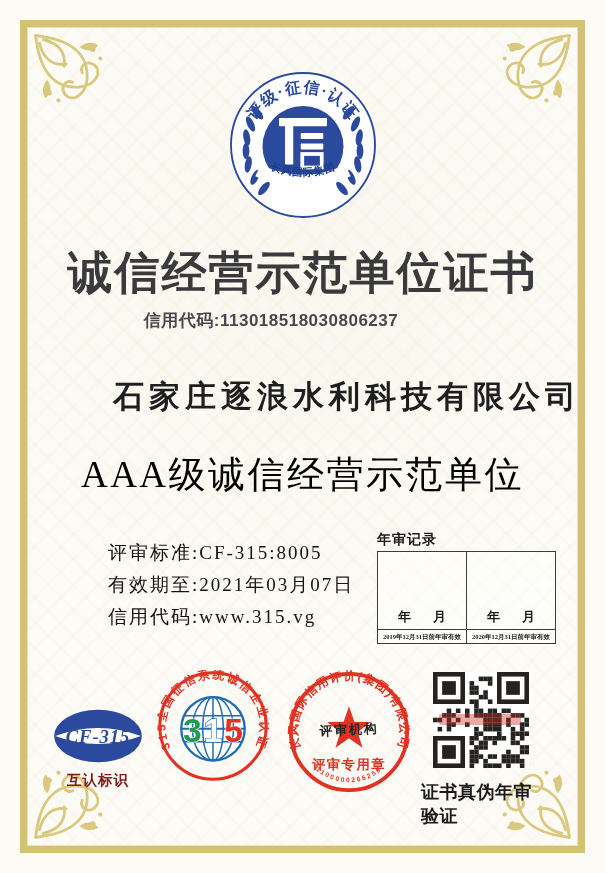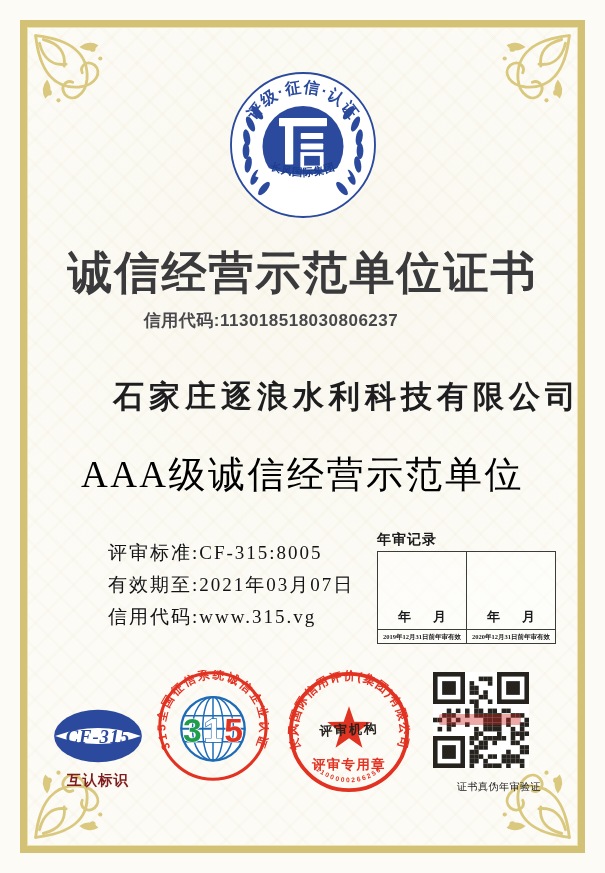--- a/index.html
+++ b/index.html
@@ -86,22 +86,22 @@
   .globe-stamp { position:absolute; left:157px; top:670px; width:112px; height:112px; }
   .review-seal { position:absolute; left:287px; top:668px; width:124px; height:128px; }
 
   .qr-wrap { position:absolute; left:433px; top:672px; width:96px; height:96px; background:#fff; }
   .qr-wrap svg { display:block; }
   .qr-overlay {
     position:absolute; left:6px; top:42px; width:82px; height:11px;
     background:rgba(205,40,35,0.4); filter:blur(0.6px); border-radius:2px;
   }
   .qr-caption {
-    position:absolute; left:421px; top:780px; width:120px; text-align:right;
-    font-family:"Liberation Serif", serif; font-size:10px; font-weight:normal;
+    position:absolute; left:421px; top:780px; width:120px; text-align:left;
+    font-family:"Liberation Serif", serif; font-size:18px; font-weight:bold;
     color:#1a1a1c; letter-spacing:0.5px;
   }
 </style>
 </head>
 <body>
 
 <div class="page">
   <div class="inner-bg"></div>
   <div class="gold-frame"></div>
 

